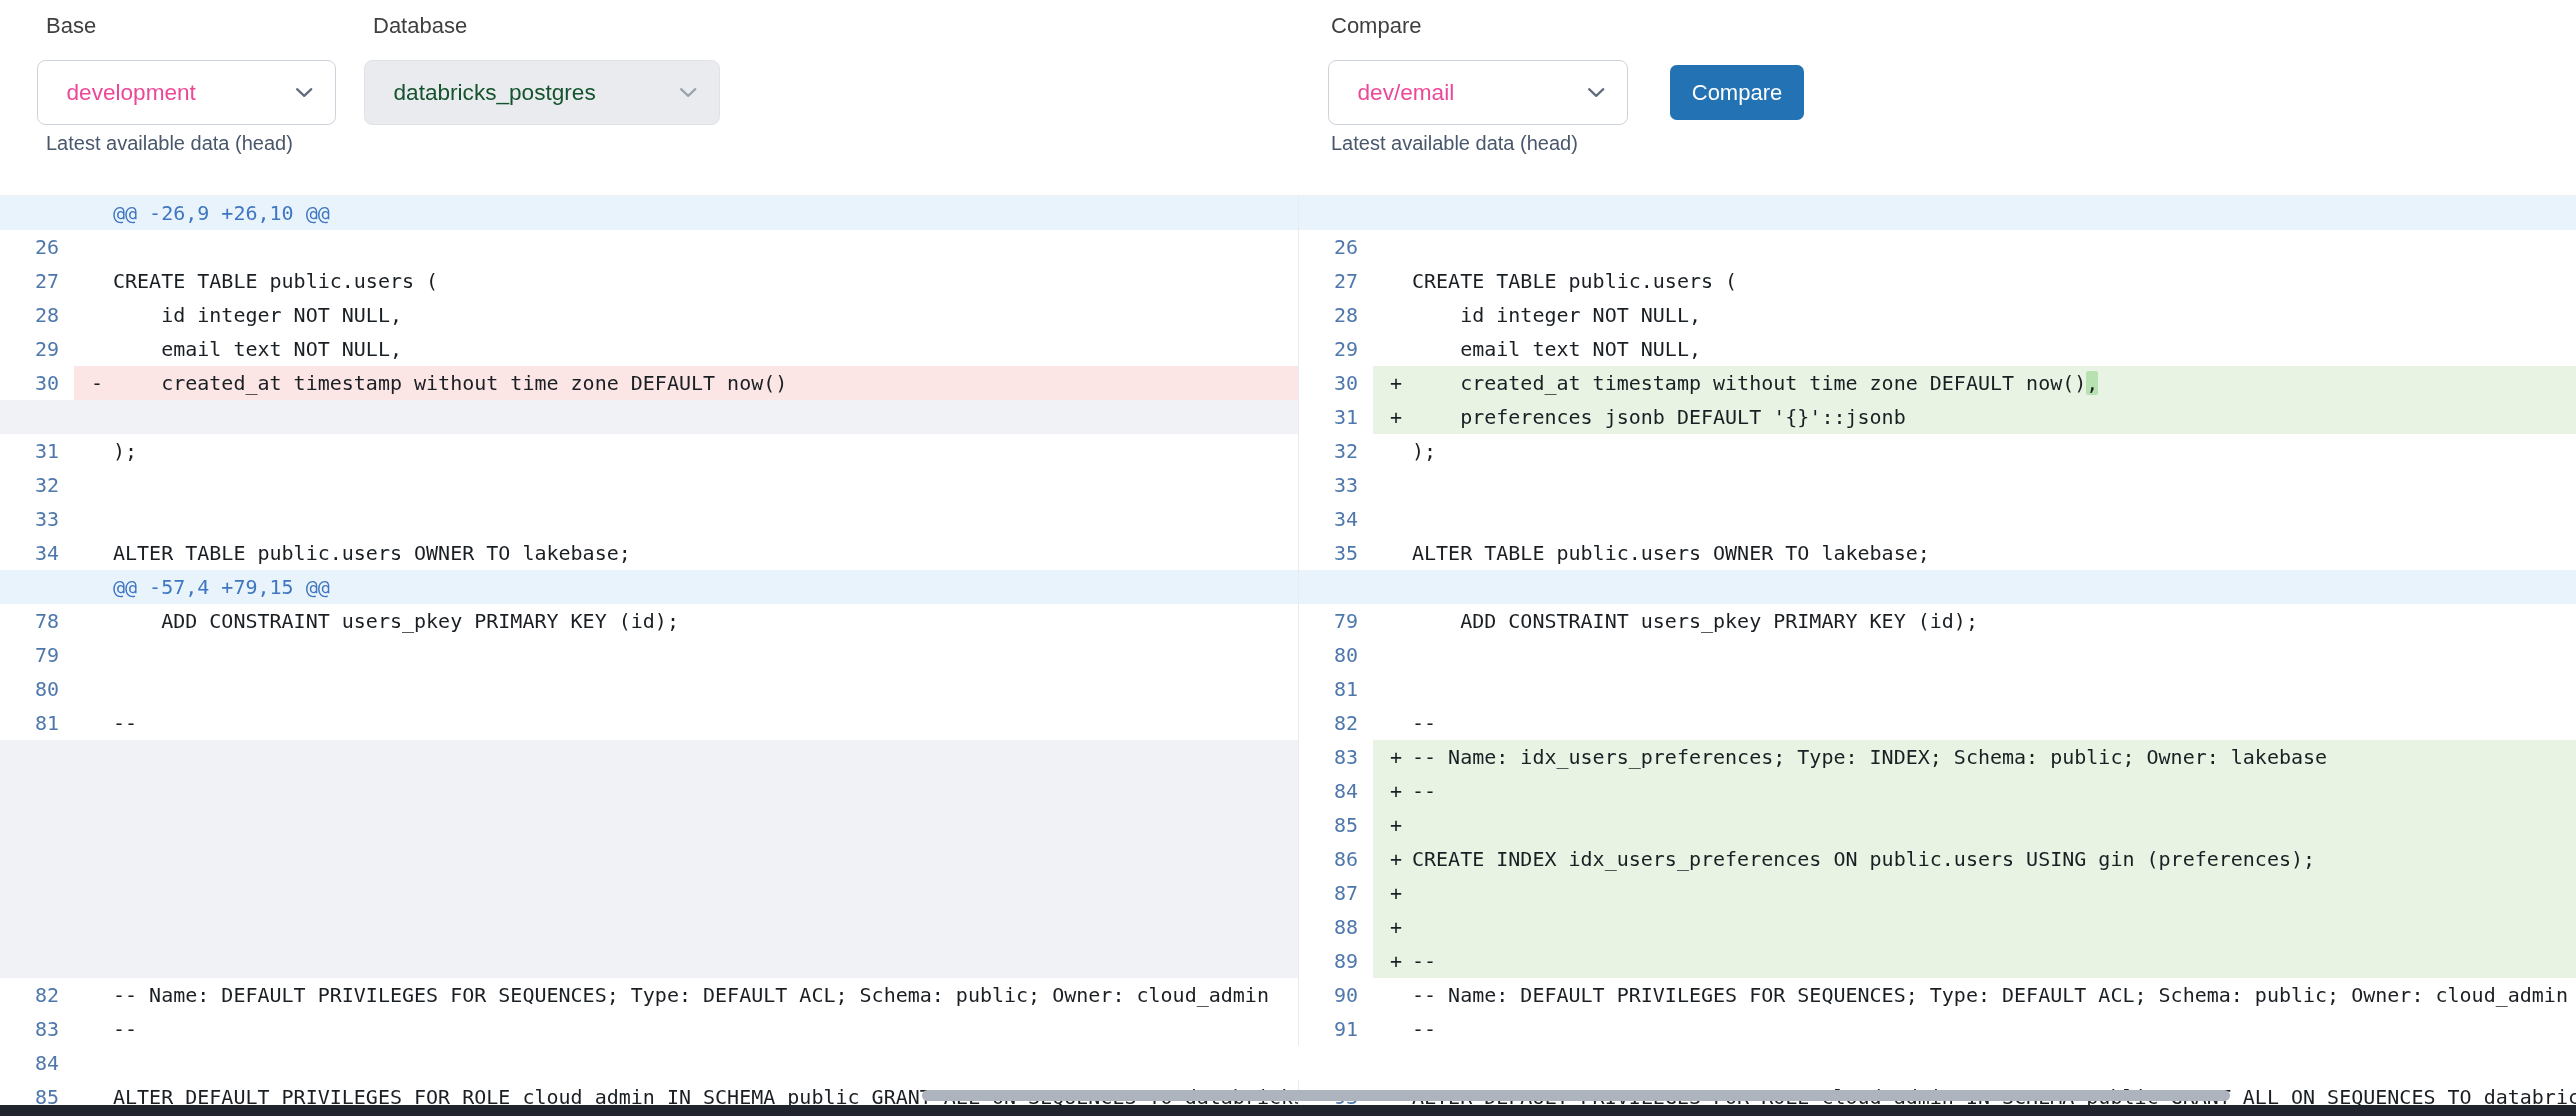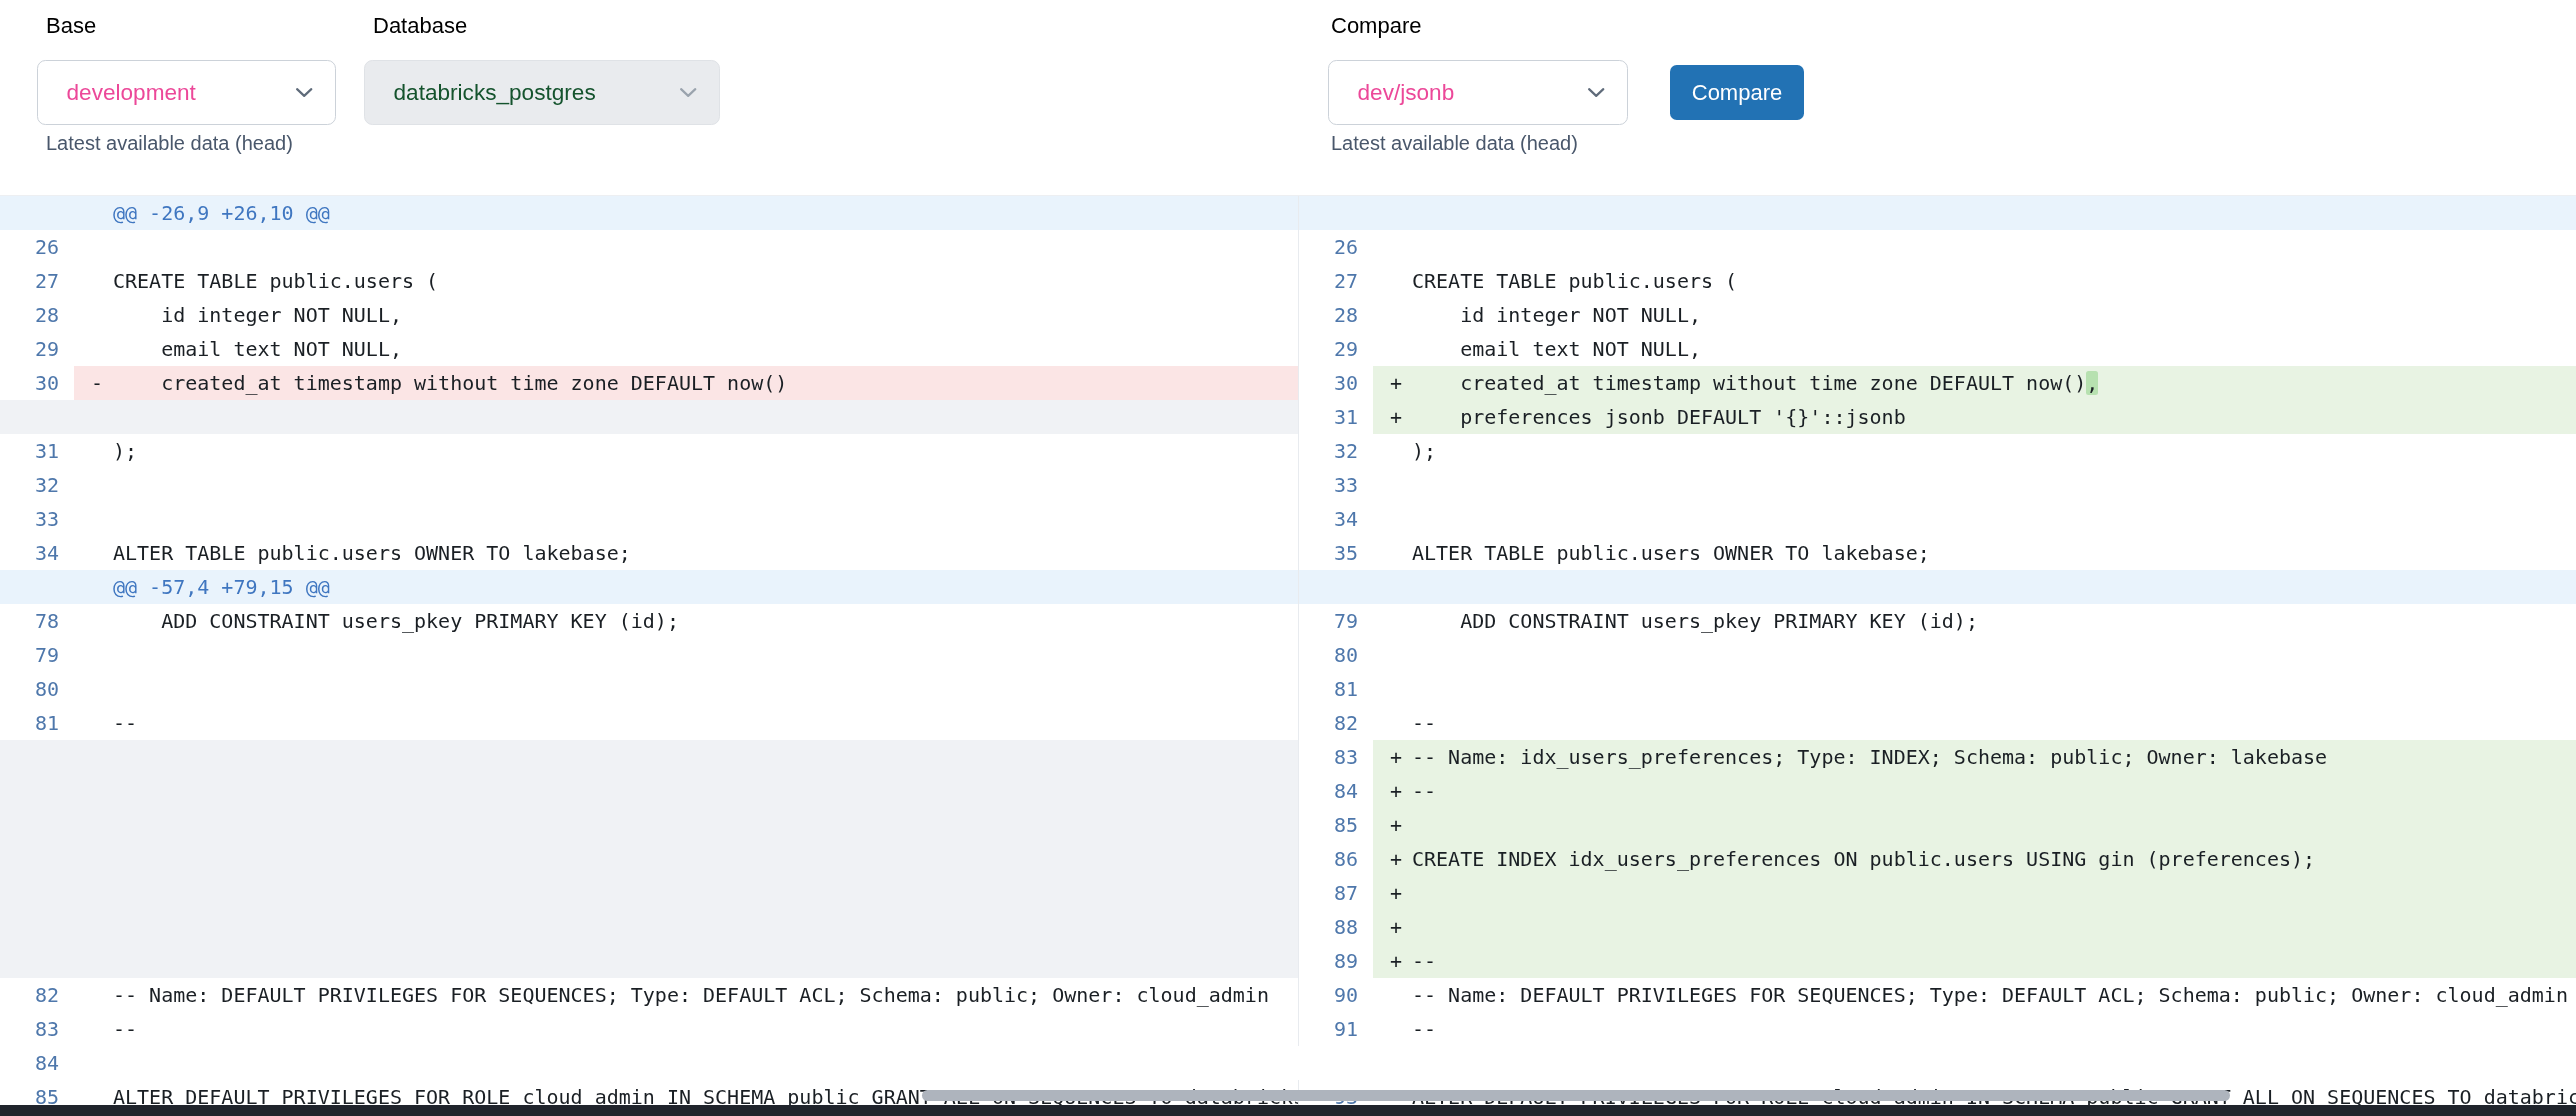--- a/index.html
+++ b/index.html
@@ -1,21 +1,21 @@
 <!DOCTYPE html>
 <html style="--accent_blue: #2272b4; --hunk_bg: #e9f3fc; --hunk_text: #3f76c0; --added_bg: #e8f3e3; --added_word_bg: #b7e1b0; --removed_bg: #fbe5e5; --filler_bg: #f0f2f5; --line_number: #4e77ab; --code_text: #1a1f24; --scrollbar_thumb: #aeb4bd; --bottom_edge: #20242c;font-size:13.4px"><head>
 <meta charset="utf-8">
 <style>
   *{box-sizing:border-box}
   html,body{margin:0;padding:0;width:2576px;height:1117px;background:#ffffff;overflow:hidden}
   body{font-family:"Liberation Sans",sans-serif;color:#18222e;position:relative}
 
   
   .toolbar{position:relative;width:2576px;height:195px;background:#fff}
-  .label{position:absolute;font-size:22px;font-weight:500;color:#000000;line-height:25px}
+  .label{position:absolute;font-size:22px;font-weight:500;color:#404040;line-height:25px}
   .sub{position:absolute;font-size:20px;color:#49576b;line-height:23.5px}
   .select{position:absolute;height:65px;border:1.7px solid #ccd2d9;border-radius:8.4px;background:#fff;
           display:flex;align-items:center;justify-content:space-between;
           padding:0 22px 0 28.5px;font-size:22.6px;color:#ec4899;cursor:pointer}
   .select.disabled{background:#e9ebee;border-color:#dfe2e6;color:#14532d;cursor:default}
   .chev{display:flex;color:#5f6b7a}
   .select.disabled .chev{color:#9aa3ad}
   .lbl-base{left:46px;top:13.4px}
   .lbl-db{left:373px;top:13.4px}
   .lbl-cmp{left:1331px;top:13.4px}
@@ -69,21 +69,21 @@
     <span>databricks_postgres</span>
     <span class="chev">
       <svg width="18.4" height="11" viewBox="0 0 22 13">
           <path d="M2.5 2.5 L11 10.5 L19.5 2.5" fill="none" stroke="currentColor" stroke-width="2.6" stroke-linecap="round" stroke-linejoin="round"></path>
         </svg>
     </span>
   </div>
 
   <div class="label lbl-cmp">Compare</div>
   <div class="select sel-cmp">
-    <span>dev/jsonb</span>
+    <span>dev/email</span>
     <span class="chev">
       <svg width="18.4" height="11" viewBox="0 0 22 13">
           <path d="M2.5 2.5 L11 10.5 L19.5 2.5" fill="none" stroke="currentColor" stroke-width="2.6" stroke-linecap="round" stroke-linejoin="round"></path>
         </svg>
     </span>
   </div>
   <button class="btn">Compare</button>
   <div class="sub sub-cmp">Latest available data (head)</div>
 </div>
 

